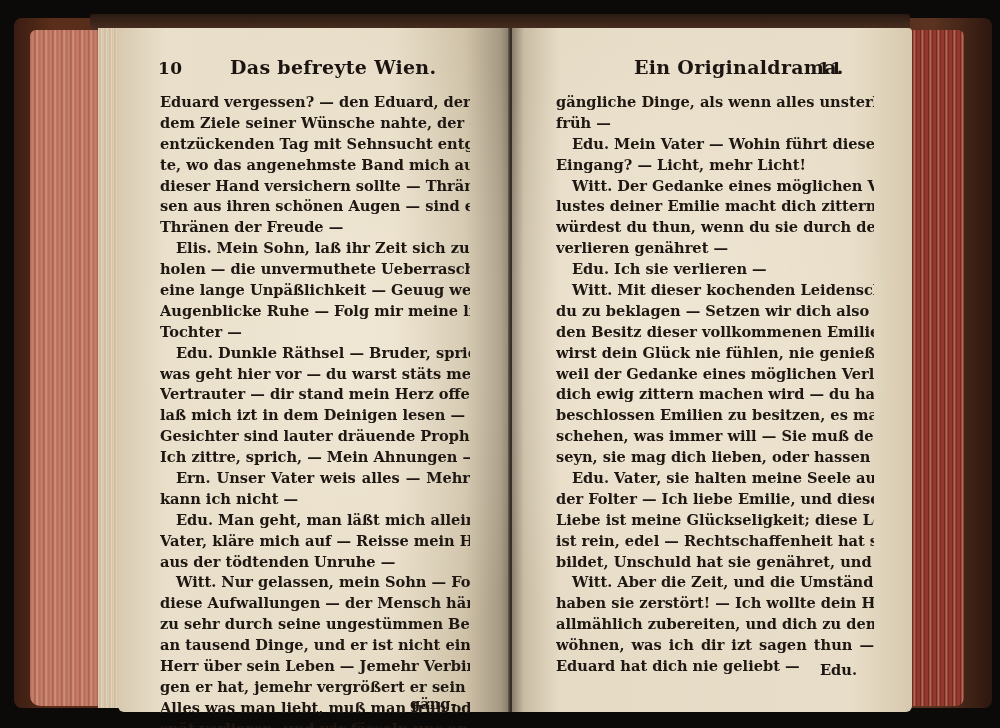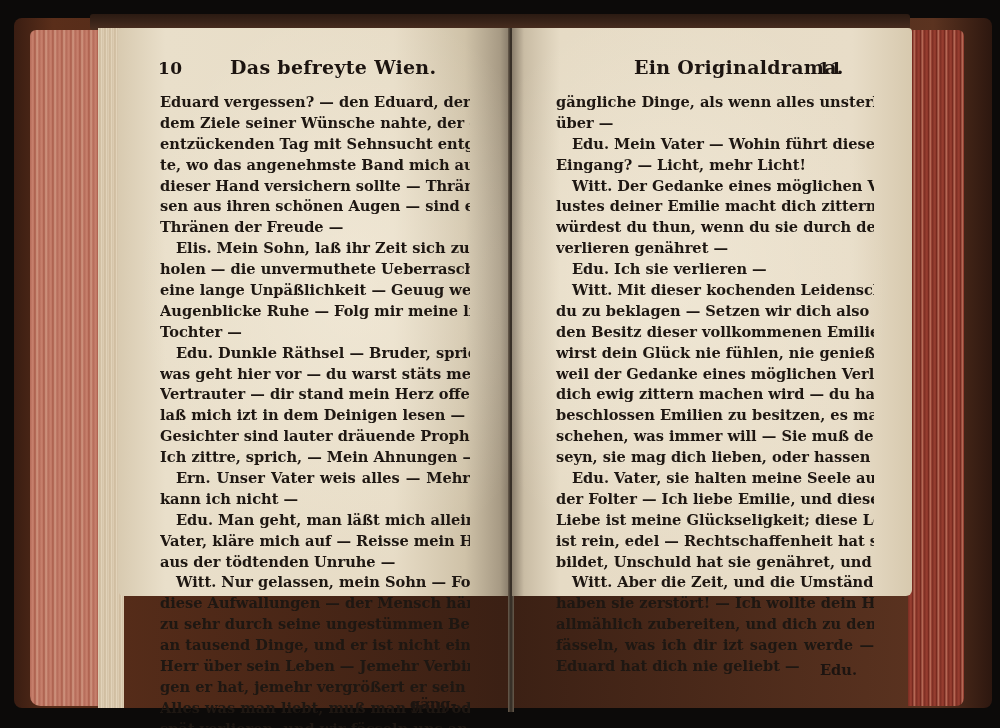--- a/index.html
+++ b/index.html
@@ -26,21 +26,21 @@
     .edge-left-inner {
       position:absolute; left:98px; top:28px; width:26px; height:680px;
       background:repeating-linear-gradient(90deg,#e2d2b8 0px,#cbb89a 2px,#e9dcc4 4px,#c2ae90 5px);
     }
     .edge-right {
       position:absolute; left:908px; top:30px; width:56px; height:676px;
       background:repeating-linear-gradient(90deg,#7a2d22 0px,#9b4032 3px,#6b2219 5px,#c47a64 6px,#872f24 8px);
       border-radius:0 6px 8px 0;
     }
     .page {
-      position:absolute; top:28px; height:568px;
+      position:absolute; top:28px; height:684px;
       color:#1c1410;
     }
     .page-left {
       left:118px; width:394px;
       background:
         radial-gradient(ellipse at 60% 45%, rgba(255,250,238,0.35), rgba(0,0,0,0) 65%),
         linear-gradient(90deg,#d8cab0 0%,#e9dfca 12%,#e7dcc6 70%,#cfc2a8 88%,#a79a84 97%,#7e7262 100%);
       border-radius:4px 0 0 6px;
     }
     .page-right {
@@ -135,21 +135,21 @@
 
 <div class="gutter"></div>
 
 <div class="page page-right">
   <div class="header">
     <span class="running-title">Ein Originaldrama.</span>
     <span class="page-num">11</span>
   </div>
   <div class="body-text" id="right-body">
       <span class="line ">gängliche Dinge, als wenn alles unsterblich</span>
-      <span class="line short">über —</span>
+      <span class="line short">früh —</span>
       <span class="line indent">Edu. Mein Vater — Wohin führt dieser</span>
       <span class="line short">Eingang? — Licht, mehr Licht!</span>
       <span class="line indent">Witt. Der Gedanke eines möglichen Ver-</span>
       <span class="line ">lustes deiner Emilie macht dich zittern, was</span>
       <span class="line ">würdest du thun, wenn du sie durch den Tod</span>
       <span class="line short">verlieren genähret —</span>
       <span class="line indent short">Edu. Ich sie verlieren —</span>
       <span class="line indent">Witt. Mit dieser kochenden Leidenschaft bist</span>
       <span class="line ">du zu beklagen — Setzen wir dich also in</span>
       <span class="line ">den Besitz dieser vollkommenen Emilie — du</span>
@@ -160,17 +160,17 @@
       <span class="line ">schehen, was immer will — Sie muß dein</span>
       <span class="line ">seyn, sie mag dich lieben, oder hassen —</span>
       <span class="line indent">Edu. Vater, sie halten meine Seele auf</span>
       <span class="line ">der Folter — Ich liebe Emilie, und diese</span>
       <span class="line ">Liebe ist meine Glückseligkeit; diese Leidenschaft</span>
       <span class="line ">ist rein, edel — Rechtschaffenheit hat sie ge-</span>
       <span class="line ">bildet, Unschuld hat sie genähret, und Tugend</span>
       <span class="line indent">Witt. Aber die Zeit, und die Umstände</span>
       <span class="line ">haben sie zerstört! — Ich wollte dein Herz</span>
       <span class="line ">allmählich zubereiten, und dich zu dem ge-</span>
-      <span class="line ">fässeln, was ich dir izt sagen werde —</span>
+      <span class="line ">wöhnen, was ich dir izt sagen thun —</span>
       <span class="line short">Eduard hat dich nie geliebt —</span>
     </div>
   <div class="catchword">Edu.</div>
 </div>
 
 </body></html>

